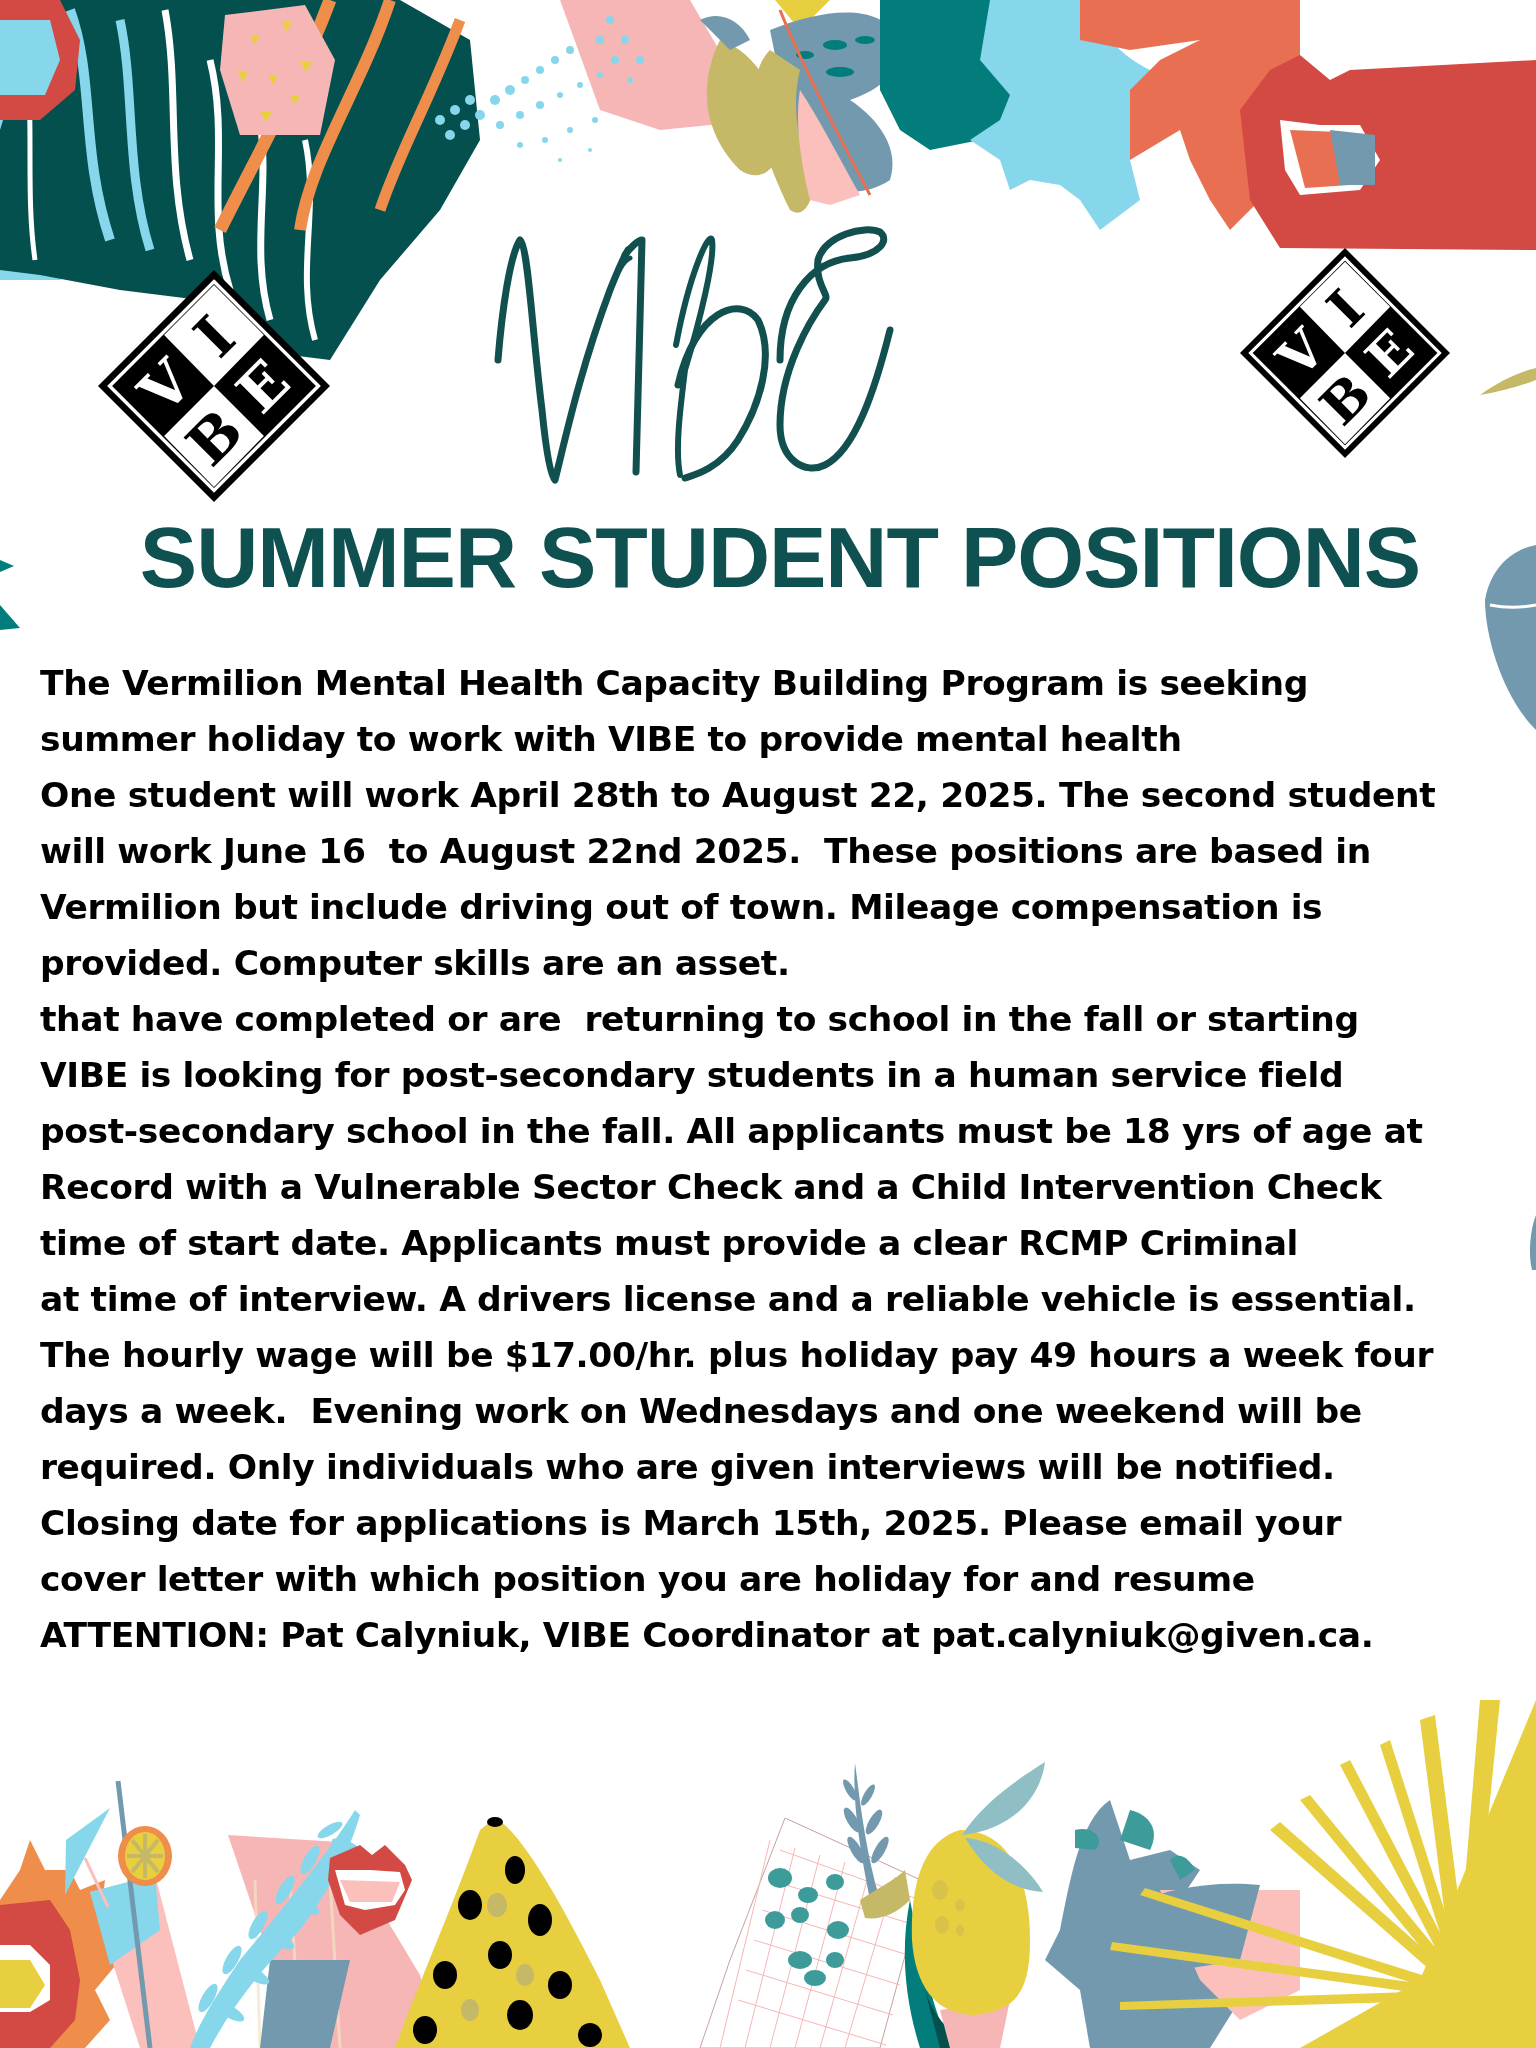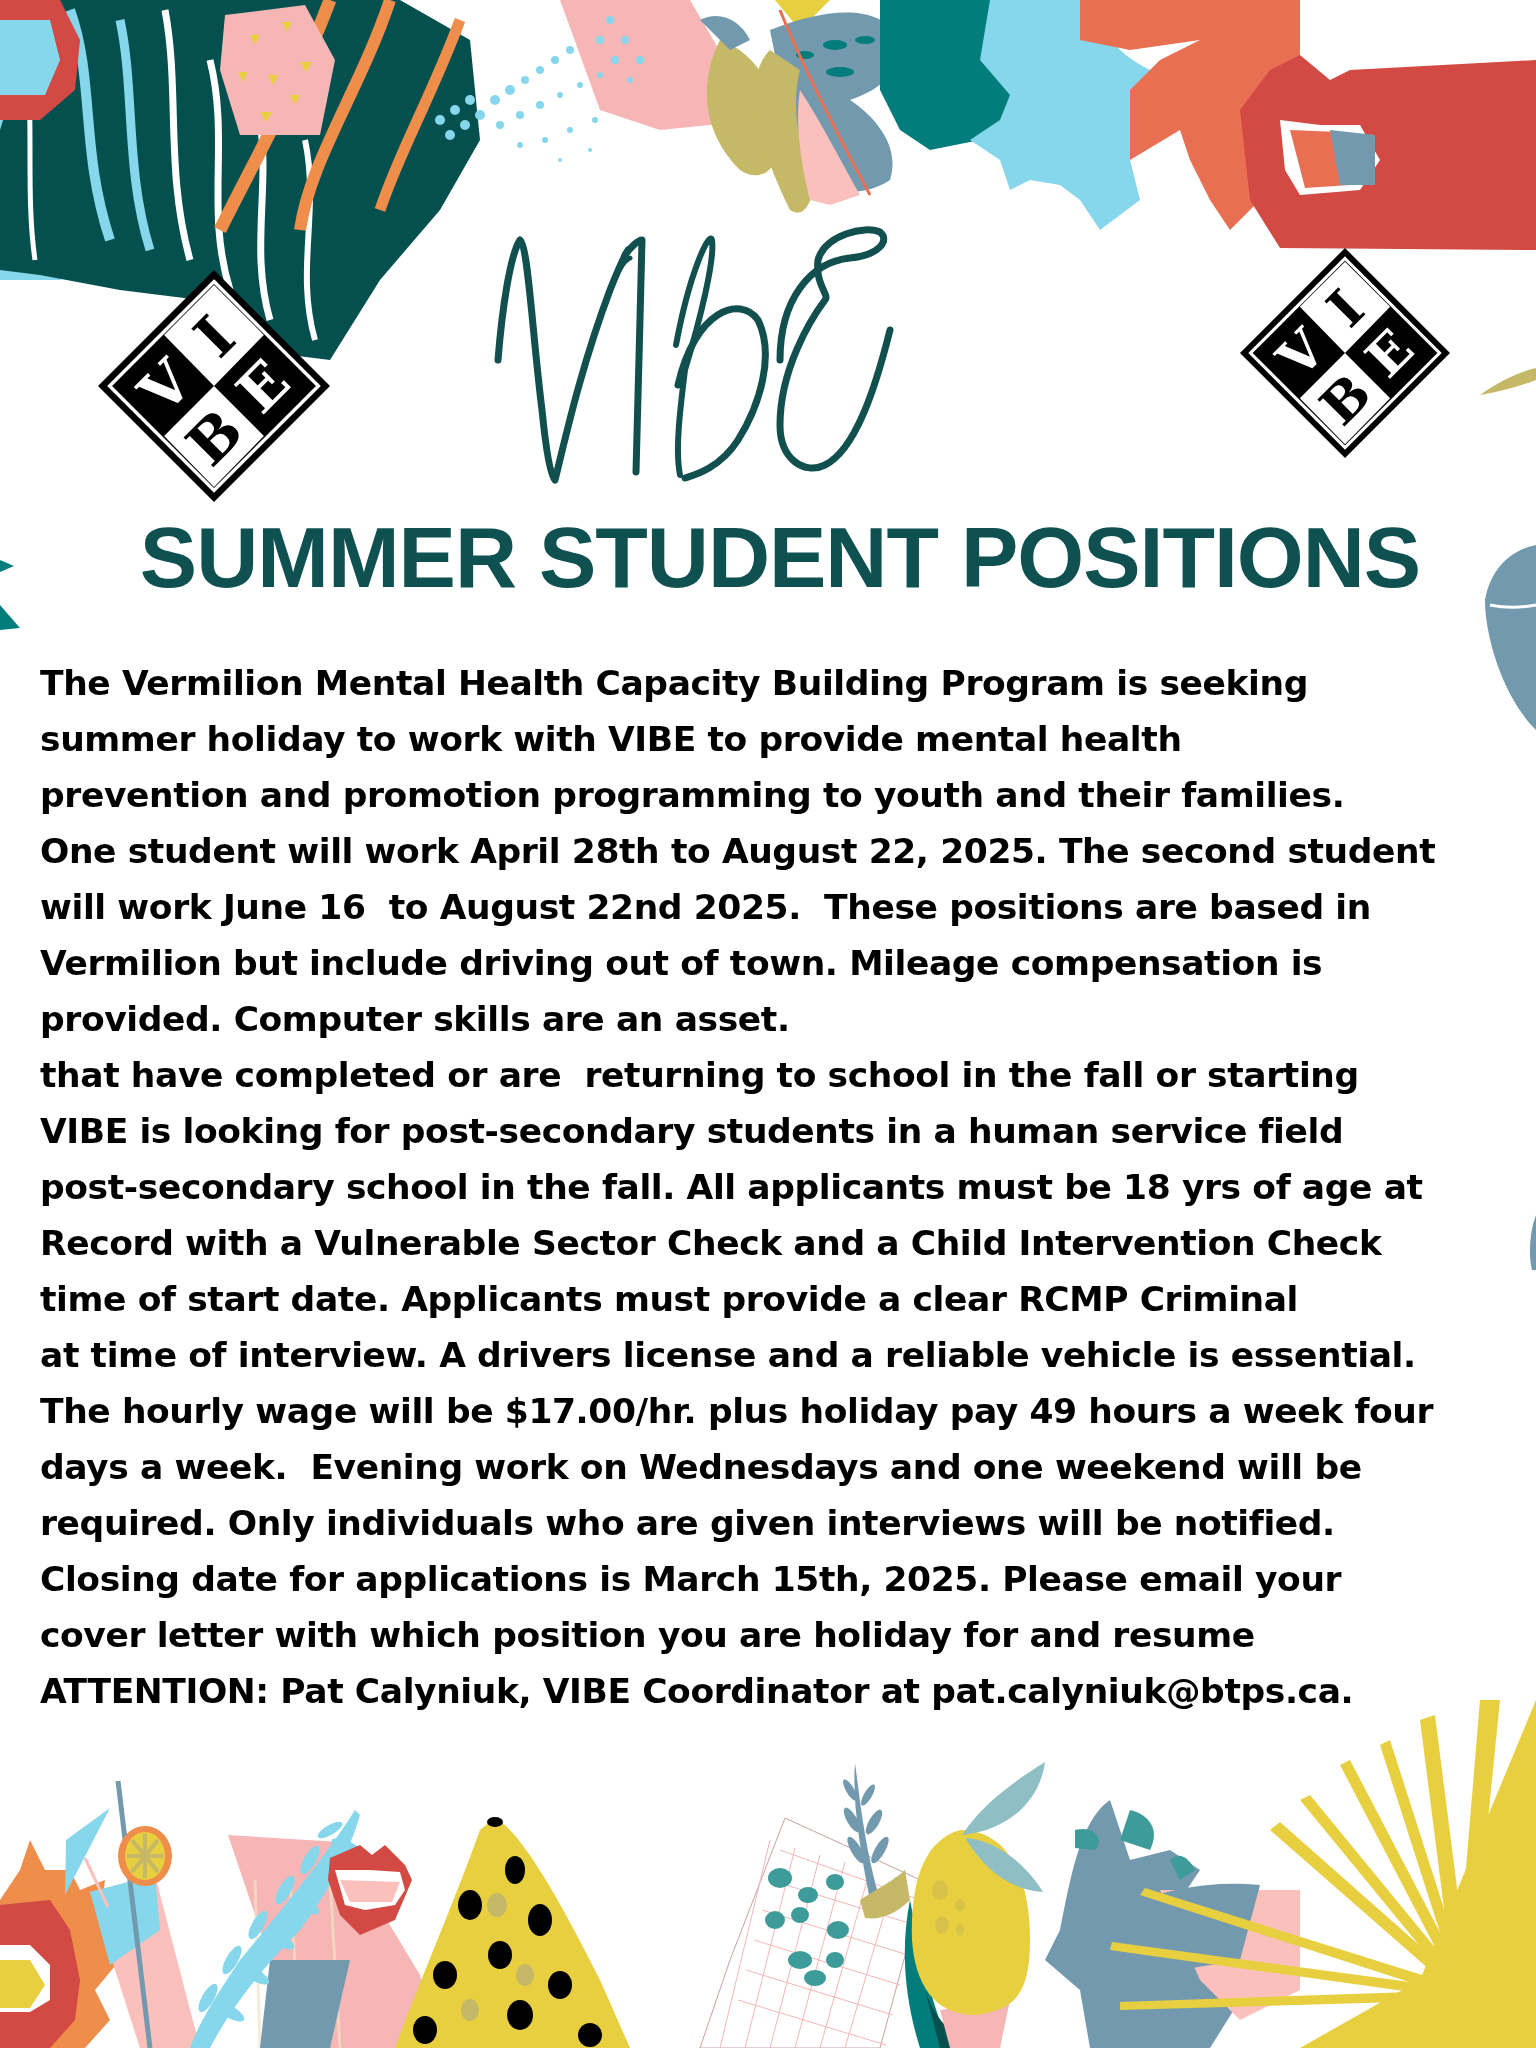--- a/index.html
+++ b/index.html
@@ -334,30 +334,29 @@
 
     <path d="M300 150 C300 90 330 52 370 48 C400 45 410 30 400 22 C385 15 345 25 338 50 C335 75 350 85 345 90 C330 110 300 160 300 215 C300 250 325 265 345 255 C375 240 395 180 410 120" stroke-width="7"></path>
   </g>
 </svg>
 
 <div class="headline">SUMMER STUDENT POSITIONS</div>
 
 <div class="body-text">
   <span class="line">The Vermilion Mental Health Capacity Building Program is seeking</span>
   <span class="line">summer holiday to work with VIBE to provide mental health</span>
-  <span class="line">prevention and promotion programming to youth and their families.</span>
   <span class="line">One student will work April 28th to August 22, 2025. The second student</span>
   <span class="line">will work June 16  to August 22nd 2025.  These positions are based in</span>
   <span class="line">Vermilion but include driving out of town. Mileage compensation is</span>
   <span class="line">provided. Computer skills are an asset.</span>
   <span class="line">that have completed or are  returning to school in the fall or starting</span>
   <span class="line">VIBE is looking for post-secondary students in a human service field</span>
   <span class="line">post-secondary school in the fall. All applicants must be 18 yrs of age at</span>
   <span class="line">Record with a Vulnerable Sector Check and a Child Intervention Check</span>
   <span class="line">time of start date. Applicants must provide a clear RCMP Criminal</span>
   <span class="line">at time of interview. A drivers license and a reliable vehicle is essential.</span>
   <span class="line">The hourly wage will be $17.00/hr. plus holiday pay 49 hours a week four</span>
   <span class="line">days a week.  Evening work on Wednesdays and one weekend will be</span>
   <span class="line">required. Only individuals who are given interviews will be notified.</span>
   <span class="line">Closing date for applications is March 15th, 2025. Please email your</span>
   <span class="line">cover letter with which position you are holiday for and resume</span>
-  <span class="line">ATTENTION: Pat Calyniuk, VIBE Coordinator at pat.calyniuk@btps.ca.</span>
+  <span class="line">ATTENTION: Pat Calyniuk, VIBE Coordinator at pat.calyniuk@given.ca.</span>
 </div>
 
 </body></html>

